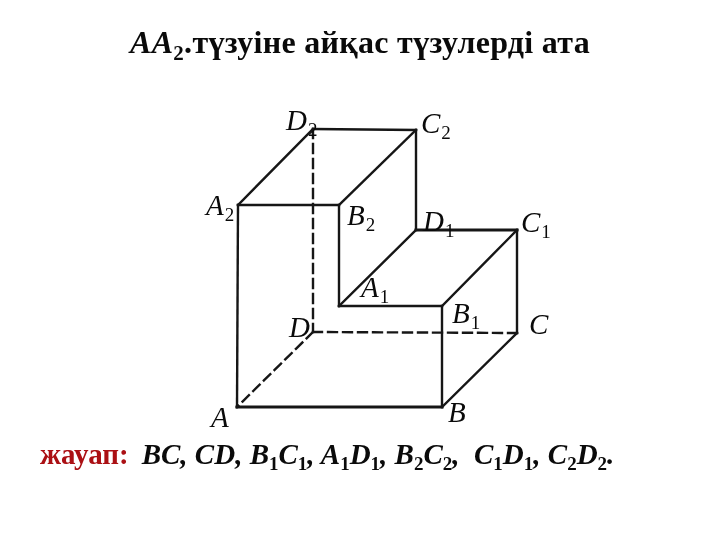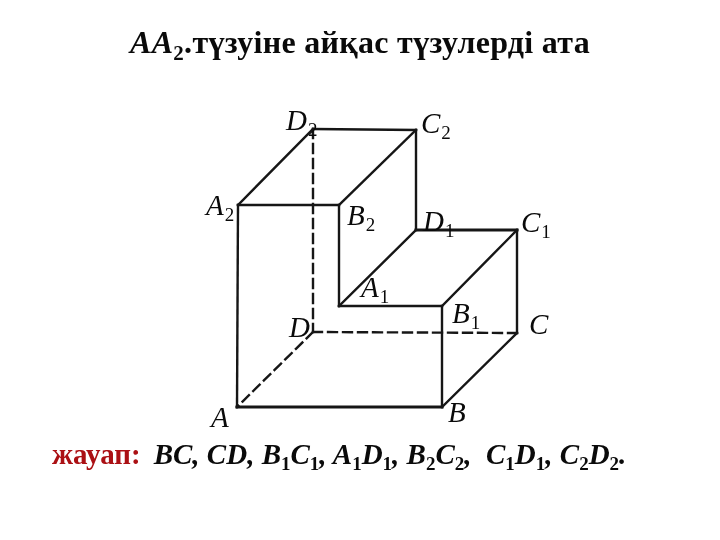--- a/index.html
+++ b/index.html
@@ -14,21 +14,21 @@
   }
   .tmath{font-style:italic;}
   .tsub{font-size:21px;vertical-align:-7px;}
   #diagram{position:absolute;left:0;top:0;}
   .vlabel{
     font-family:"Liberation Serif","DejaVu Serif",serif;
     font-style:italic;font-size:29px;fill:#0a0a0a;
   }
   .vsub{font-style:normal;font-size:19px;}
   .answer{
-    position:absolute;left:52px;top:438px;font-weight:bold;font-size:29px;
+    position:absolute;left:40px;top:438px;font-weight:bold;font-size:29px;
     white-space:nowrap;
   }
   .alabel{margin-right:13px;}
   .aitems{font-style:italic;}
   .ans-sub{font-size:19px;font-style:normal;vertical-align:-6px;}
   .ans-sep{}
 </style>
 </head>
 <body>
 

